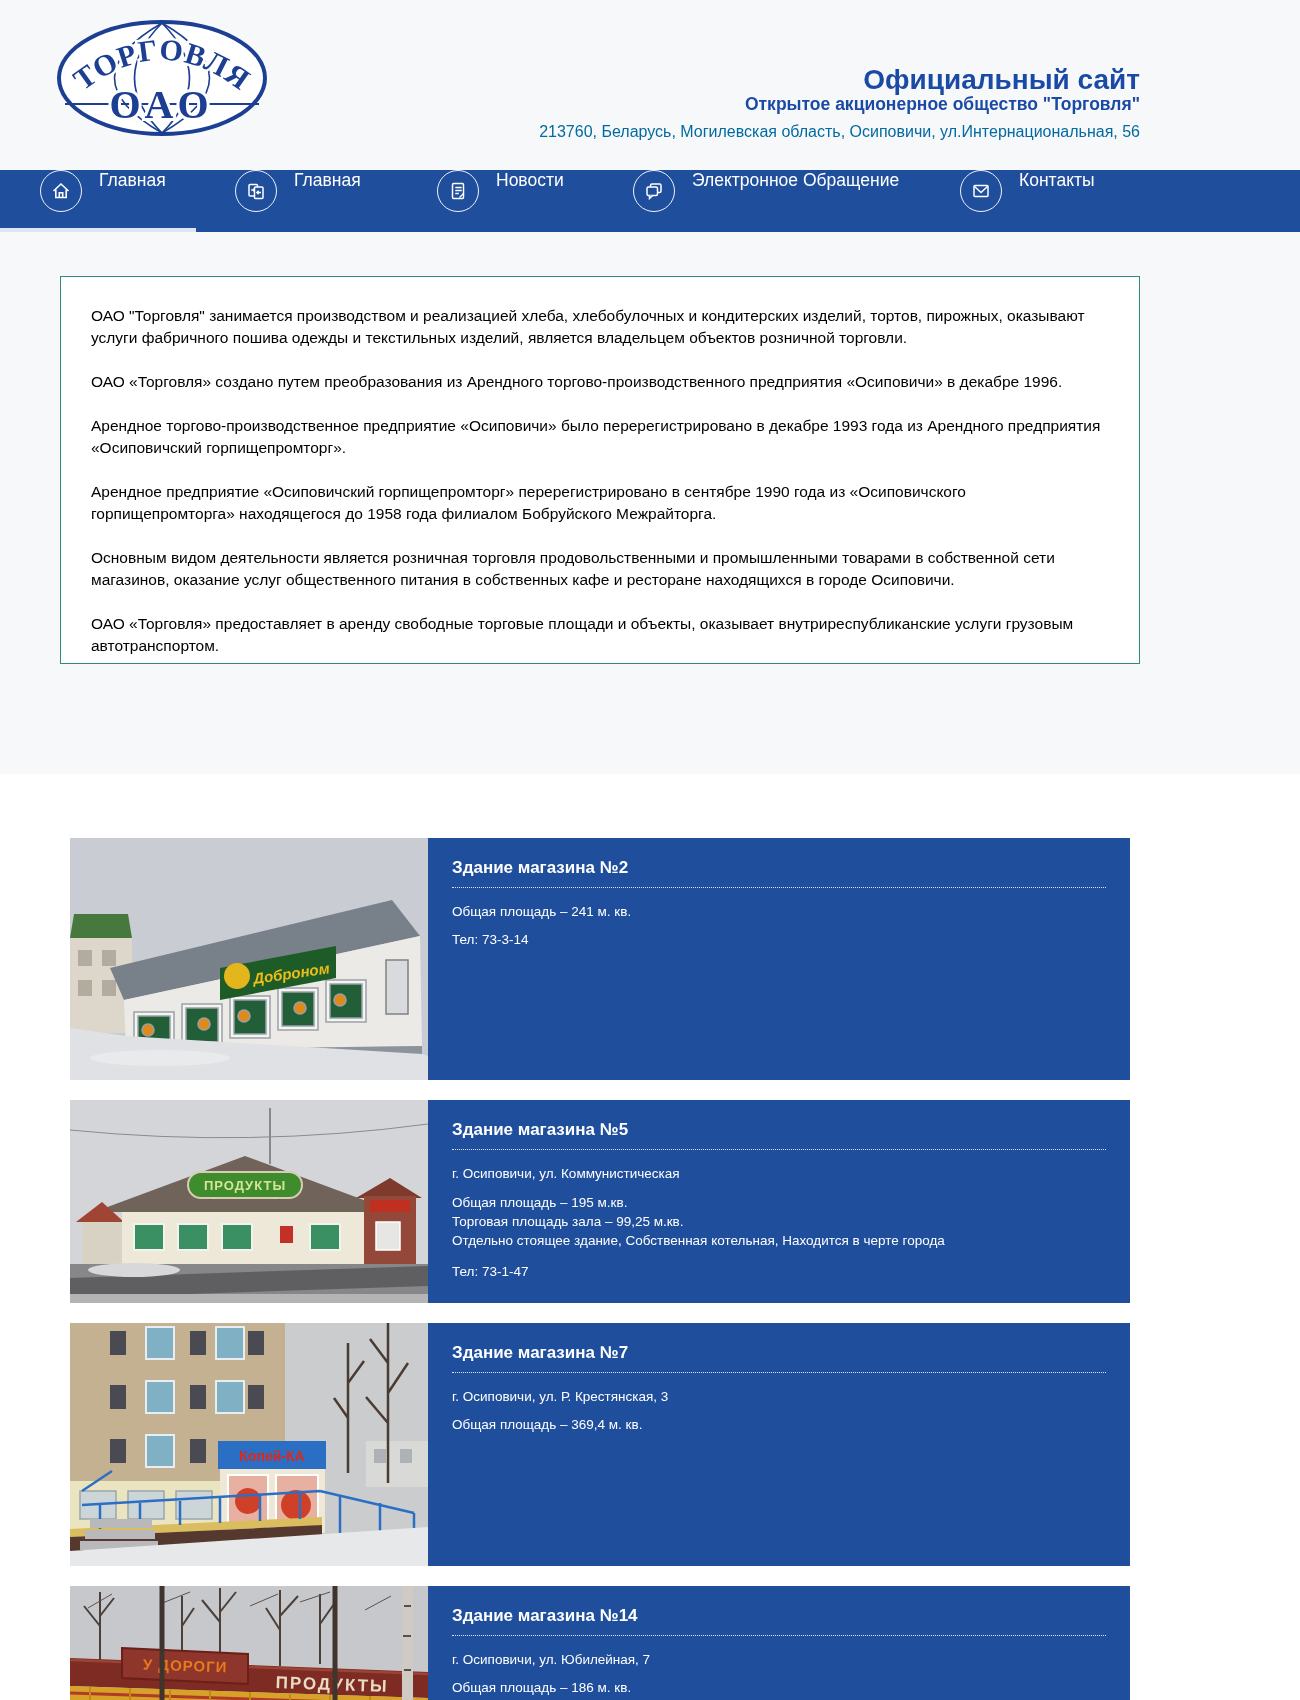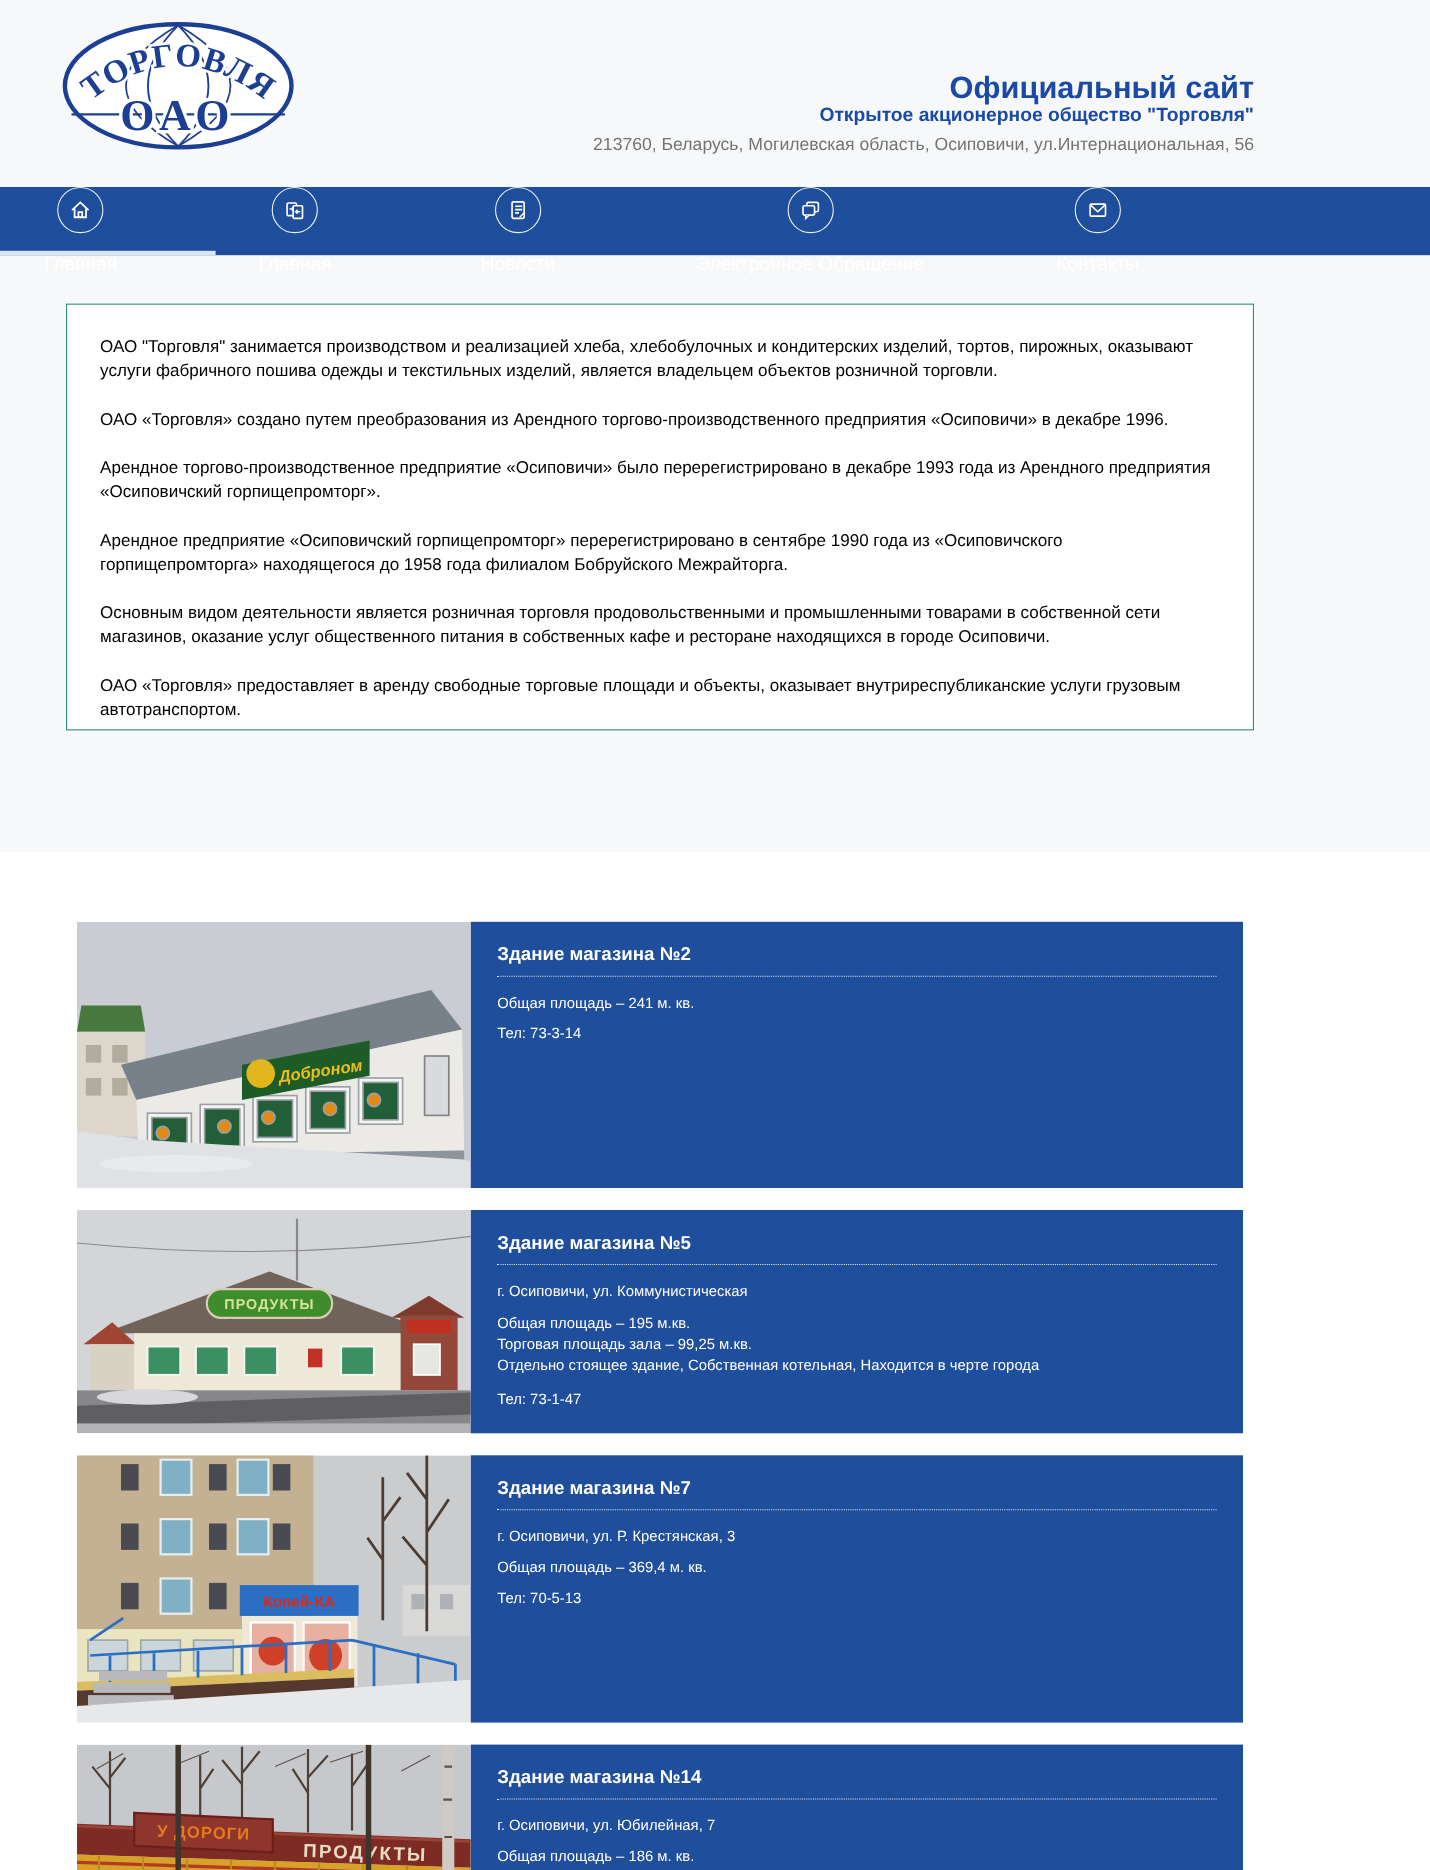--- a/index.html
+++ b/index.html
@@ -9,26 +9,26 @@
   }
   .top-zone{position:absolute;top:0;left:0;width:1300px;height:774px;background:#f7f8f9;}
 
   
   .logo{position:absolute;top:18px;left:55px;width:215px;height:120px;}
   .hdr-title{position:absolute;top:64px;right:160px;width:800px;text-align:right;
     font-size:28px;font-weight:bold;color:#1a4aa5;}
   .hdr-company{position:absolute;top:94px;right:160px;width:800px;text-align:right;
     font-size:17.5px;font-weight:bold;color:#1a4aa5;}
   .hdr-address{position:absolute;top:123px;right:160px;width:900px;text-align:right;
-    font-size:16px;color:#737373;}
+    font-size:16px;color:#0369a1;}
 
   
   .nav{position:absolute;top:170px;left:0;width:1300px;height:62px;background:#1f4e9c;}
-  .nav-item{position:absolute;top:0;height:62px;display:flex;align-items:center;gap:17px;
-    color:#fff;cursor:pointer;flex-direction:column;}
+  .nav-item{position:absolute;top:0;height:62px;display:flex;align-items:flex-start;gap:17px;
+    color:#fff;cursor:pointer;}
   .nav-icon{width:40px;height:40px;border:1.5px solid rgba(255,255,255,.92);border-radius:50%;
     display:flex;align-items:center;justify-content:center;flex:none;}
   .nav-icon svg{display:block;}
   .nav-label{font-size:17.5px;white-space:nowrap;}
   .ni-0{left:40px}.ni-1{left:235px}.ni-2{left:437px}.ni-3{left:633px}.ni-4{left:960px}
   .active-underline{position:absolute;bottom:0;left:0;width:196px;height:4px;background:#dfe6f2;}
 
   
   .about-box{position:absolute;top:276px;left:60px;width:1080px;height:388px;
     background:#fff;border:1px solid #2e8b7a;box-sizing:border-box;padding:28px 30px 0 30px;}
@@ -304,21 +304,20 @@
       </g>
       <polygon points="0,228 358,204 358,243 0,243" fill="#e7e8ea"></polygon>
       <path d="M760,0"></path>
     </svg>
   </div>
   <div class="card-panel">
     <div class="card-title">Здание магазина №7</div>
     <div class="card-body">
       <p>г. Осиповичи, ул. Р. Крестянская, 3</p>
       <p>Общая площадь – 369,4 м. кв.</p>
-      <p>Тел: 70-5-13</p>
     </div>
   </div>
 </div>
 
 <div class="card card-4">
   <div class="card-photo">
     <svg viewBox="0 0 358 243" preserveAspectRatio="none">
       <rect x="0" y="0" width="358" height="243" fill="#c7c8cc"></rect>
       <g stroke="#4c4038" stroke-width="2" fill="none">
         <path d="M30,80 V6 M30,40 l-16,-20 M30,30 l14,-18"></path>

